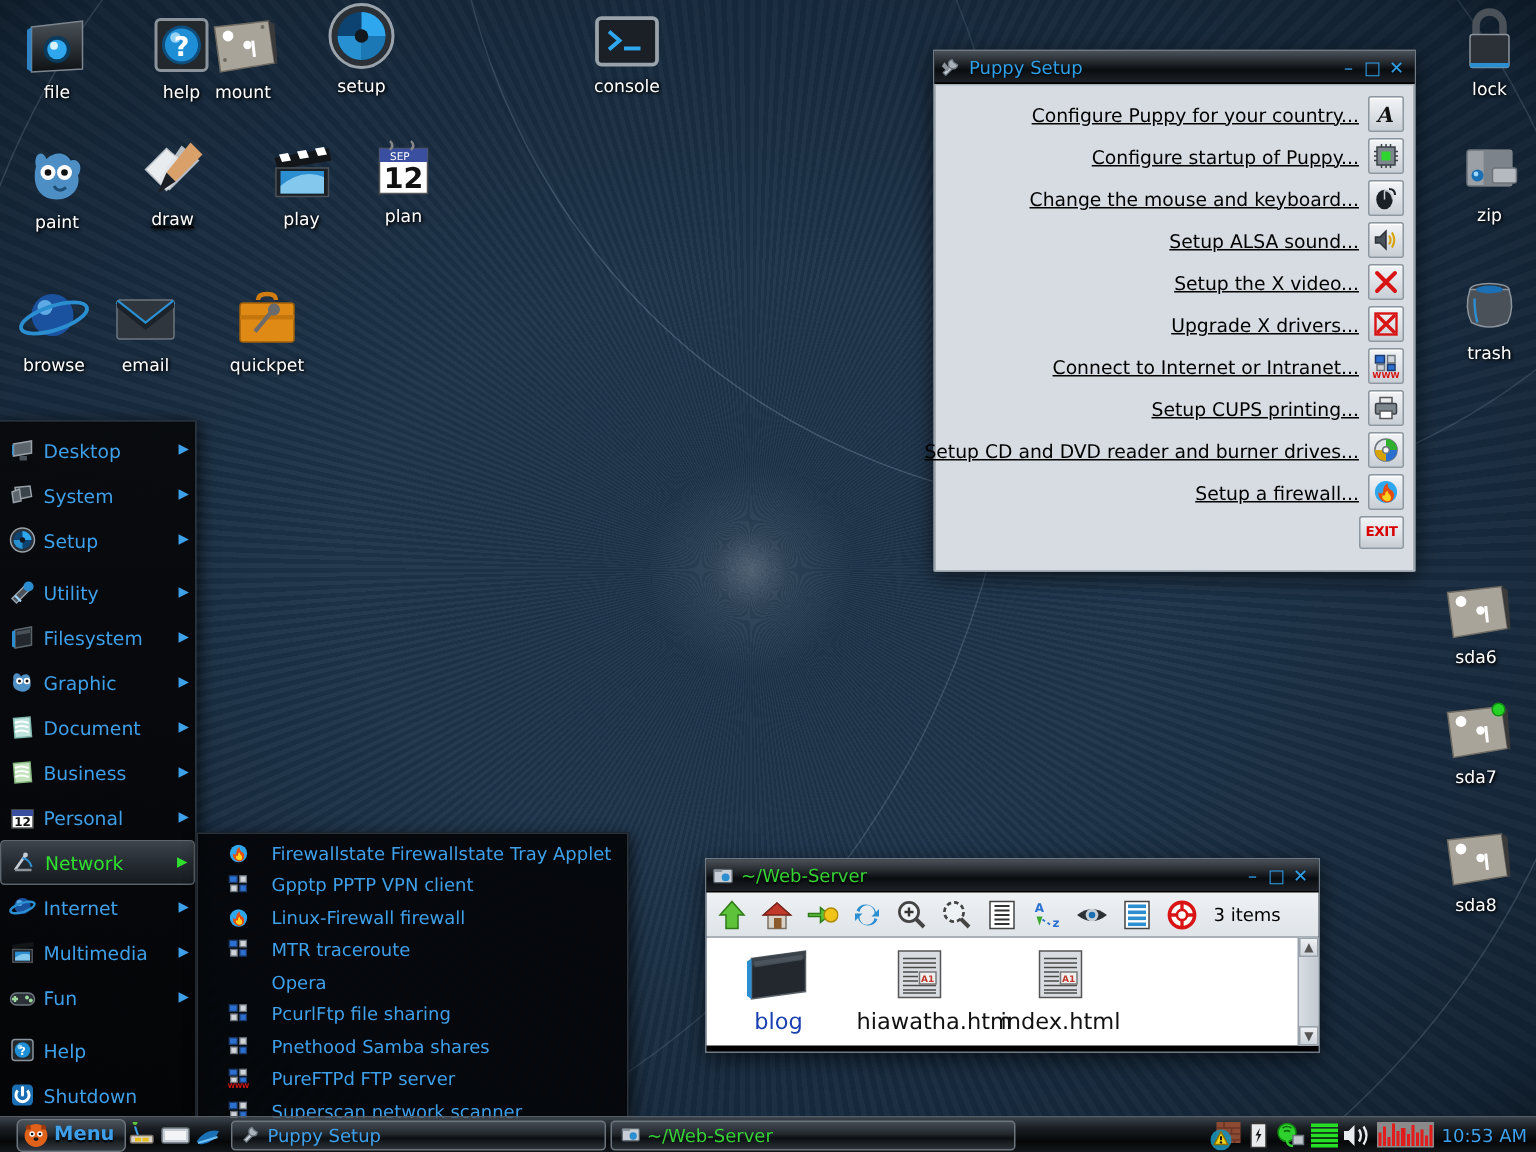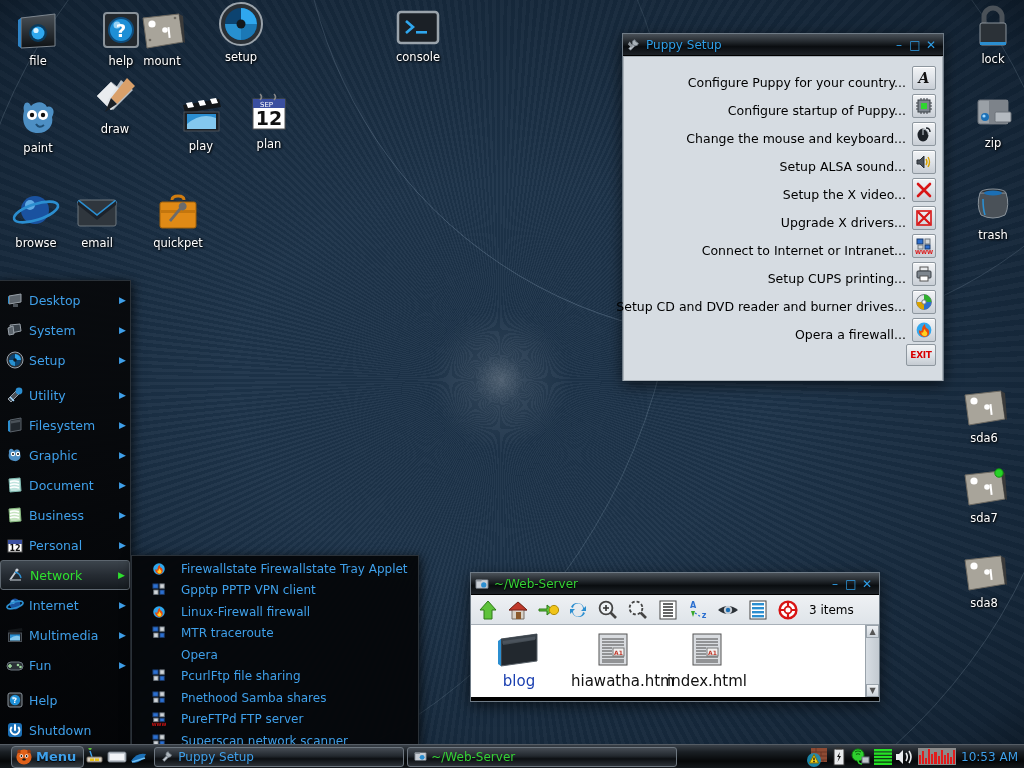--- a/index.html
+++ b/index.html
@@ -73,22 +73,22 @@
   }
   .tbar .ttl { color: #2f9fe8; font-size: 12px; margin-left: 5px; flex:1;
                text-shadow: 0 1px 1px #000; white-space:nowrap; overflow:hidden; }
   .tbtn { width: 16px; height: 16px; display:flex; align-items:center; justify-content:center;
           color:#2f9fe8; font-size: 12px; cursor:pointer; }
   #setupbody {
     background: #d6dce2; height: 325px; padding: 5px 6px 0 6px;
     border: 1px solid #a9b1b8;
   }
   .srow {
-    display: flex; align-items: flex-end; justify-content: flex-end;
-    height: 28px; gap: 6px;
+    display: flex; align-items: center; justify-content: flex-end;
+    height: 28px; gap: 6px; text-decoration: underline;
   }
   .srow .slbl { font-size: 12.5px; color: #000; white-space: nowrap; }
   .sbtn {
     width: 24px; height: 24px; flex: 0 0 24px;
     background: linear-gradient(180deg,#f2f4f6 0%, #dfe3e8 50%, #c8ced5 100%);
     border: 1px solid #8e979f; border-radius: 2px;
     display:flex; align-items:center; justify-content:center; cursor:pointer;
     box-shadow: inset 0 1px 0 #fff;
   }
   .exitrow { display:flex; justify-content:flex-end; height:26px; margin-top:2px; }
@@ -291,21 +291,21 @@
         <circle cx="18" cy="18" r="5" fill="#fff"></circle>
           <circle cx="18" cy="18" r="2.2" fill="#111"></circle>
         <circle cx="29" cy="18" r="5" fill="#fff"></circle>
           <circle cx="29" cy="18" r="2.2" fill="#111"></circle>
         <path d="M22 27 q3 5 8 1" stroke="#1f4e74" stroke-width="2" fill="none"></path>
       </svg>
     </div>
     <div class="lbl">paint</div>
   </div>
 
-  <div class="dicon" style="left:77px;top:74px;">
+  <div class="dicon" style="left:77px;top:91px;text-decoration:underline;">
     <div class="glyph">
       <svg width="48" height="46" viewBox="0 0 48 46">
         <path d="M6 22 L20 8 L34 20 L20 36 Z" fill="#e9ecef" stroke="#b8bec4"></path>
         <path d="M30 6 L42 16 L22 36 L14 30 Z" fill="#dfe3e7" opacity=".8"></path>
         <path d="M36 4 L44 12 L26 30 L20 24 Z" fill="#d9a06a"></path>
         <path d="M20 24 L26 30 L14 38 Z" fill="#1b1f24"></path>
       </svg>
     </div>
     <div class="lbl">draw</div>
   </div>
@@ -555,21 +555,21 @@
             <circle cx="9" cy="9" r="7.4" fill="#dfe3e7" stroke="#6d767f"></circle>
             <path d="M9 9 L9 1.6 A7.4 7.4 0 0 1 16.4 9 Z" fill="#2fb02f"></path>
             <path d="M9 9 L16.4 9 A7.4 7.4 0 0 1 9 16.4 Z" fill="#2b6fd0"></path>
             <path d="M9 9 L9 16.4 A7.4 7.4 0 0 1 1.6 9 Z" fill="#d8a200"></path>
             <circle cx="9" cy="9" r="2.2" fill="#f2f4f6" stroke="#6d767f"></circle>
           </svg>
         </span>
       </div>
 
       <div class="srow">
-        <span class="slbl">Opera a firewall...</span>
+        <span class="slbl">Setup a firewall...</span>
         <span class="sbtn">
           <svg width="18" height="18" viewBox="0 0 18 18">
             <circle cx="9" cy="9" r="7.4" fill="#2fa7ee"></circle>
             <path d="M9 16 q-6 -2 -5 -7 q2 2 3 0 q0 -4 3 -6 q0 4 3 5 q2 2 1 5 q-1 3 -5 3 Z" fill="#e84b0e"></path>
             <path d="M9 15 q-3 -1 -2.5 -4 q1 1 1.8 0 q0 -2 1.7 -3 q0 2 1.7 3 q1 1 0.4 3 q-0.8 1.5 -3.1 1 Z" fill="#ffd21e"></path>
           </svg>
         </span>
       </div>
 
       <div class="exitrow">

